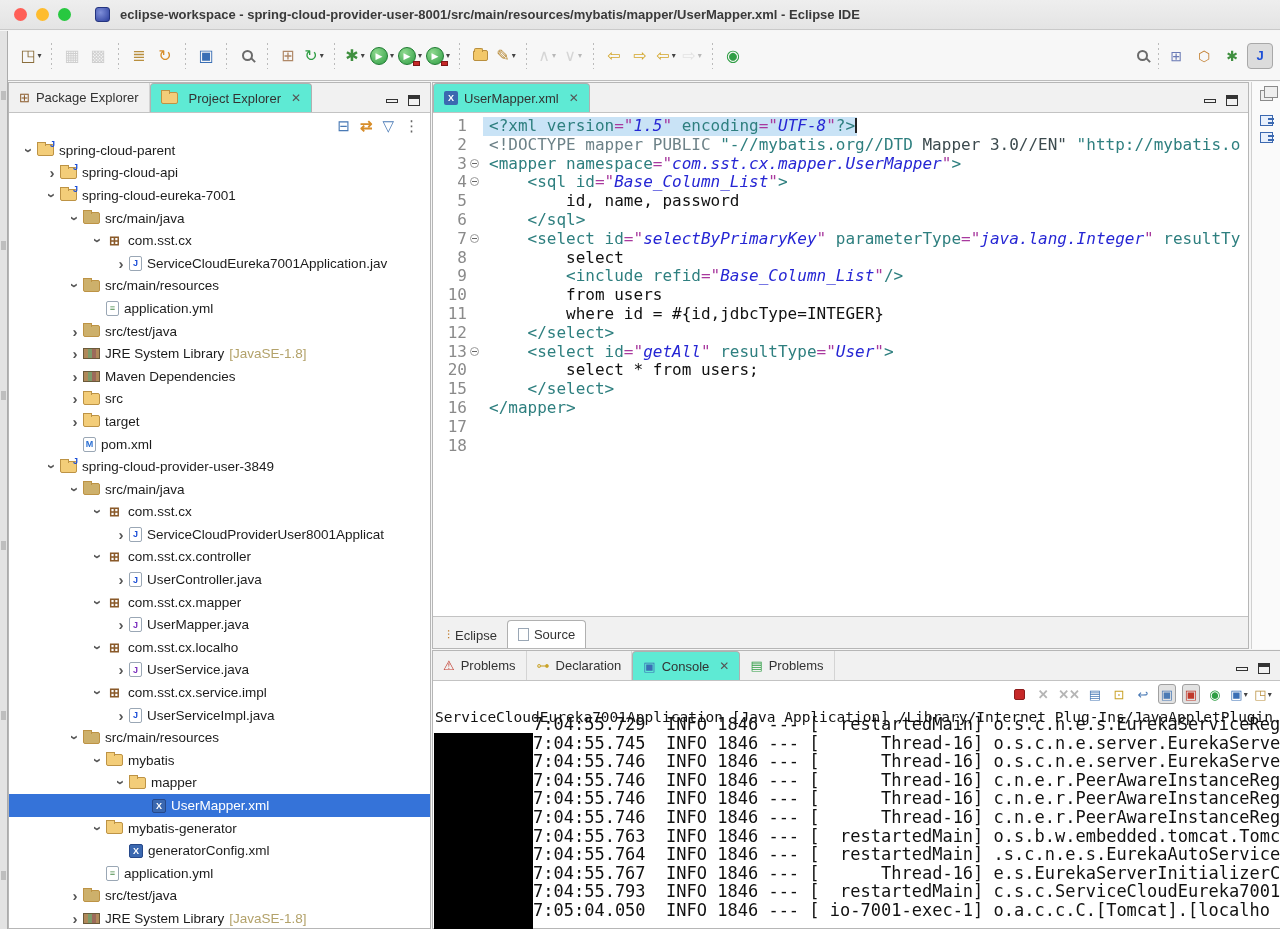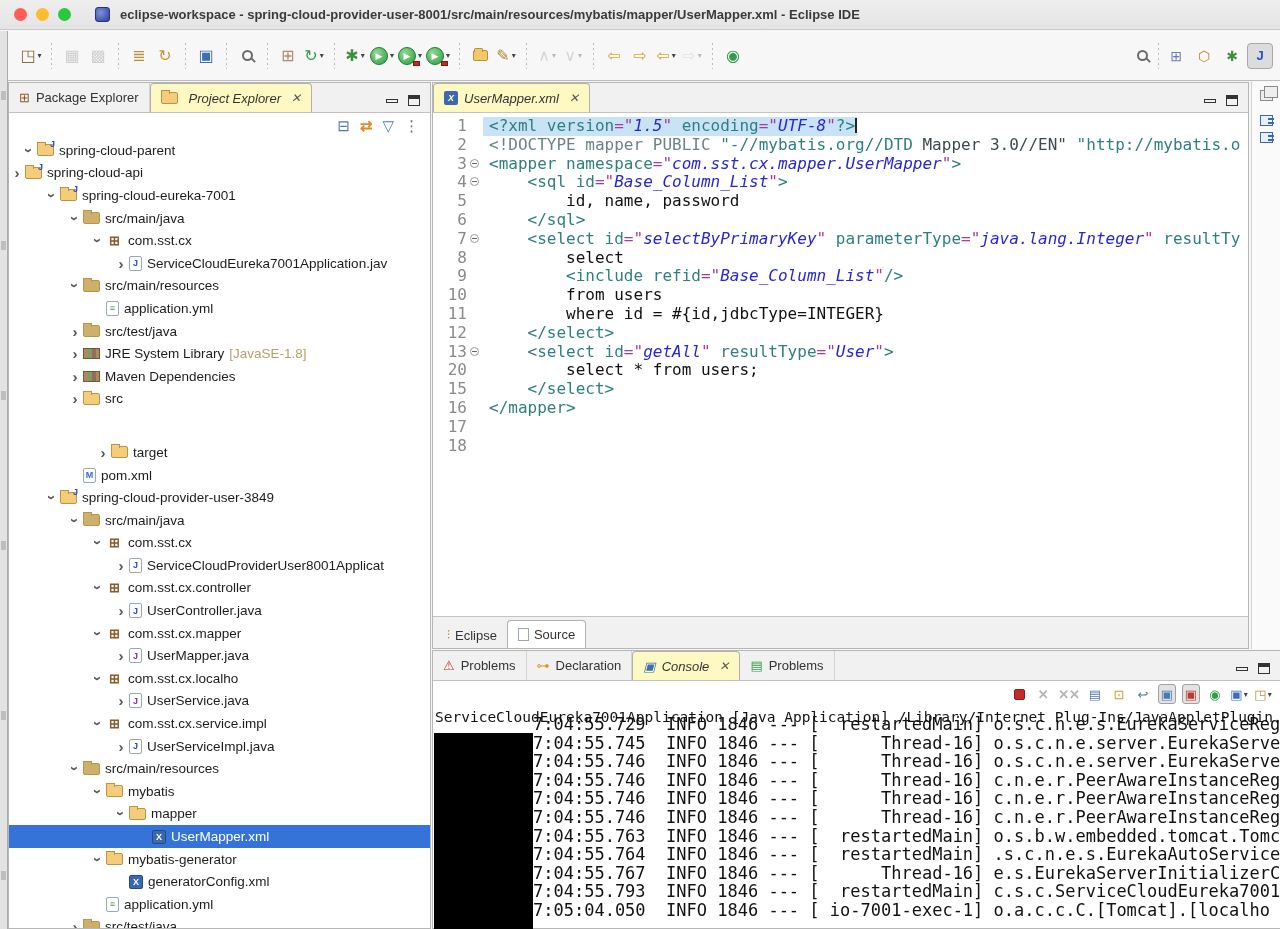--- a/index.html
+++ b/index.html
@@ -45,21 +45,21 @@
 
   
   .sliver { position:absolute; left:0; top:31px; width:8px; height:898px; background:#e3e3e3; border-right:1px solid #ababab; }
   .sliver i { position:absolute; left:1px; width:5px; height:9px; background:#9a9a9a; opacity:.5; }
 
   
   .panel { position:absolute; background:#fff; border:1px solid #b6b6b6; }
   .tabrow { height:30px; background:#f1f1f1; border-bottom:1px solid #c3c3c3; display:flex; align-items:flex-end; }
   .vtab { display:flex; align-items:center; height:29px; padding:0 10px; font-size:13px; color:#333;
     border-right:1px solid #d4d4d4; gap:6px; white-space:nowrap; }
-  .vtab.active { background:#fef9c3; border:1px solid #b0b0b0; border-bottom:none; border-radius:4px 4px 0 0;font-style:italic; }
+  .vtab.active { background:#5eead4; border:1px solid #b0b0b0; border-bottom:none; border-radius:4px 4px 0 0; }
   .vtab .close { font-size:12px; color:#555; margin-left:4px; }
   .winbtns { margin-left:auto; display:flex; align-items:center; gap:10px; padding:0 10px 6px 0; }
   .b-min { width:12px; height:4px; border:1.5px solid #333; }
   .b-max { width:12px; height:11px; border:1.5px solid #333; border-top-width:4px; }
 
   
   #explorer { left:8px; top:82px; width:423px; height:847px; overflow:hidden; }
   .viewbar { height:26px; display:flex; align-items:center; justify-content:flex-end; gap:10px; padding-right:10px; }
   .vb { font-size:15px; color:#4a7ab5; }
   .vb.link { color:#d78d2a; font-weight:bold; }
@@ -305,21 +305,21 @@
         <span class="vb link">⇄</span>
         <span class="vb">▽</span>
         <span class="vb menu">⋮</span>
       </div>
     <div id="tree">
         <div class="trow" style="padding-left: 12px;">
           <span class="ar exp"></span>
           <span class="ti mvn"></span>
           <span>spring-cloud-parent</span>
         </div>
-        <div class="trow" style="">
+        <div class="trow" style="padding-left: 35px;">
           <span class="ar col"></span>
           <span class="ti mvn"></span>
           <span>spring-cloud-api</span>
         </div>
         <div class="trow" style="padding-left: 35px;">
           <span class="ar exp"></span>
           <span class="ti mvn"></span>
           <span>spring-cloud-eureka-7001</span>
         </div>
         <div class="trow" style="padding-left: 58px;">
@@ -361,21 +361,21 @@
         <div class="trow" style="padding-left: 58px;">
           <span class="ar col"></span>
           <span class="ti lib"></span>
           <span>Maven Dependencies</span>
         </div>
         <div class="trow" style="padding-left: 58px;">
           <span class="ar col"></span>
           <span class="ti folder"></span>
           <span>src</span>
         </div>
-        <div class="trow" style="padding-left: 86px; margin-top: 31px;">
+        <div class="trow" style="padding-left: 58px;">
           <span class="ar col"></span>
           <span class="ti folder"></span>
           <span>target</span>
         </div>
         <div class="trow" style="padding-left: 58px;">
           <span class="ar none"></span>
           <span class="ti file m">M</span>
           <span>pom.xml</span>
         </div>
         <div class="trow" style="padding-left: 35px;">

